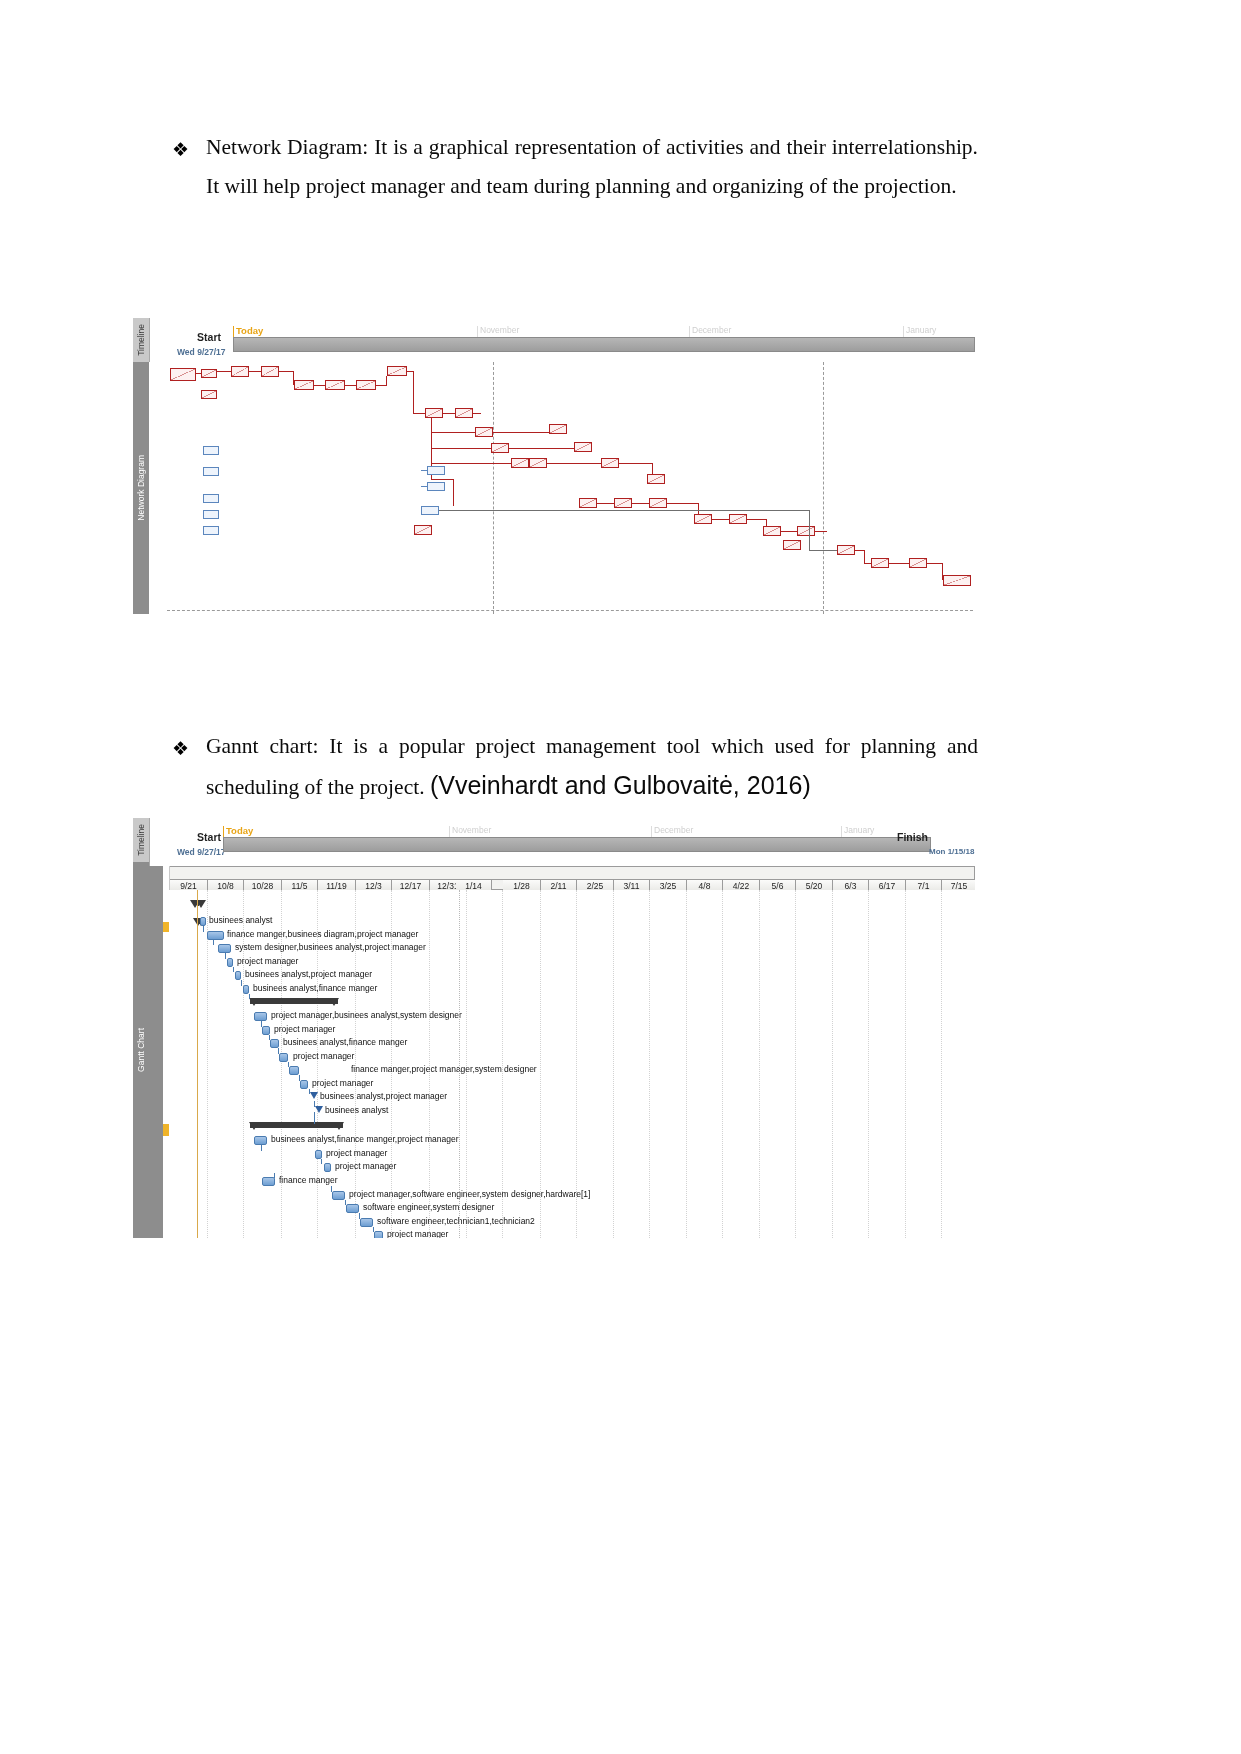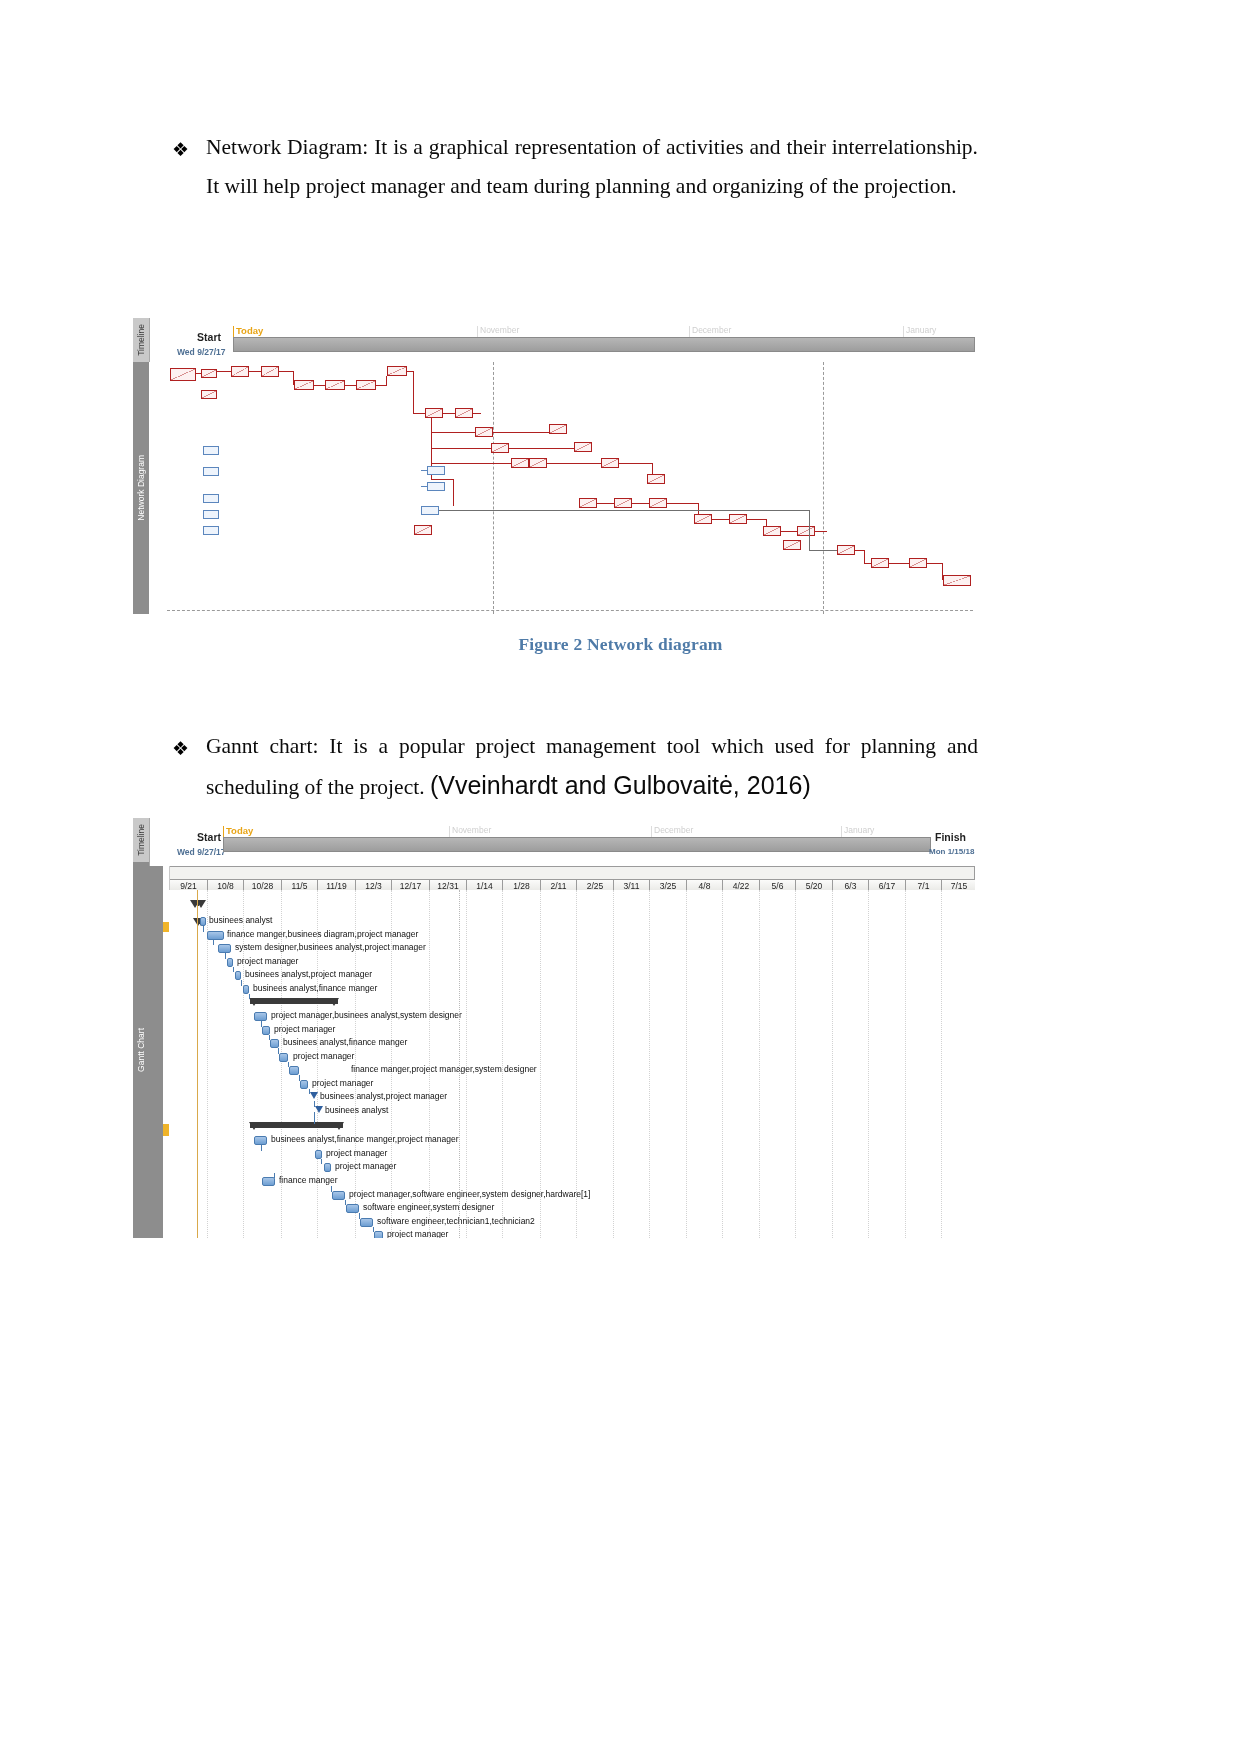--- a/index.html
+++ b/index.html
@@ -379,21 +379,20 @@
       <div class="nd-node crit" style="left:634px;top:178px;width:18px;height:10px;">
           <i class="nd-slash"></i>
         </div>
 
       <div class="nd-link" style="left:666px;top:169px;width:12px;height:1px;"></div>
       <div class="nd-link" style="left:304px;top:117px;width:1px;height:27px;"></div>
       <div class="nd-link" style="left:283px;top:117px;width:22px;height:1px;"></div>
     </div>
   </div>
 
-  <div class="caption" style="left:0;top:634px;">Figure 2 Network diagram</div>
 
   <div class="bullet-block" style="left:172px;top:727px;width:806px;">
     <div class="bullet-mark">❖</div>
     <div class="bullet-text"><span>Gannt chart: It is a popular project management tool which used for planning and scheduling of the project. </span><span class="cite">(Vveinhardt and Gulbovaitė, 2016)</span></div>
   </div>
 
   <div class="msp" style="left:133px;top:818px;width:842px;height:420px;">
 
     <div class="side-tab" style="top:0;height:44px;">
       <span>Timeline</span>
@@ -411,37 +410,37 @@
 
       <div class="tl-bar" style="left:74px;top:19px;width:706px;"></div>
 
       <div class="tl-month-tick" style="left:300px;top:8px;height:11px;"></div>
       <div class="tl-month" style="left:303px;top:7px;">November</div>
       <div class="tl-month-tick" style="left:502px;top:8px;height:11px;"></div>
       <div class="tl-month" style="left:505px;top:7px;">December</div>
       <div class="tl-month-tick" style="left:692px;top:8px;height:11px;"></div>
       <div class="tl-month" style="left:695px;top:7px;">January</div>
 
-      <div class="tl-finish-lbl" style="left:786px;top:13px;">Finish</div>
+      <div class="tl-finish-lbl" style="left:748px;top:13px;">Finish</div>
       <div class="tl-finish-date" style="left:780px;top:29px;">Mon 1/15/18</div>
     </div>
 
     <div class="g-head" style="left:36px;top:48px;width:806px;height:24px;">
 
 
       <div class="g-head-row" style="top:12px;height:12px;border-top:1px solid #9b9b9b;">
         <div class="g-cell w" style="left:0px;width:38px;">9/21</div>
         <div class="g-cell w" style="left:38px;width:36px;">10/8</div>
         <div class="g-cell w" style="left:74px;width:38px;">10/28</div>
         <div class="g-cell w" style="left:112px;width:36px;">11/5</div>
         <div class="g-cell w" style="left:148px;width:38px;">11/19</div>
         <div class="g-cell w" style="left:186px;width:36px;">12/3</div>
         <div class="g-cell w" style="left:222px;width:38px;">12/17</div>
         <div class="g-cell w" style="left:260px;width:37px;">12/31</div>
-        <div class="g-cell w" style="left:297px;width:36px;">1/14</div>
+        <div class="g-cell w" style="left:286px;width:36px;">1/14</div>
         <div class="g-cell w" style="left:333px;width:38px;">1/28</div>
         <div class="g-cell w" style="left:371px;width:36px;">2/11</div>
         <div class="g-cell w" style="left:407px;width:37px;">2/25</div>
         <div class="g-cell w" style="left:444px;width:36px;">3/11</div>
         <div class="g-cell w" style="left:480px;width:37px;">3/25</div>
         <div class="g-cell w" style="left:517px;width:36px;">4/8</div>
         <div class="g-cell w" style="left:553px;width:37px;">4/22</div>
         <div class="g-cell w" style="left:590px;width:36px;">5/6</div>
         <div class="g-cell w" style="left:626px;width:37px;">5/20</div>
         <div class="g-cell w" style="left:663px;width:36px;">6/3</div>

